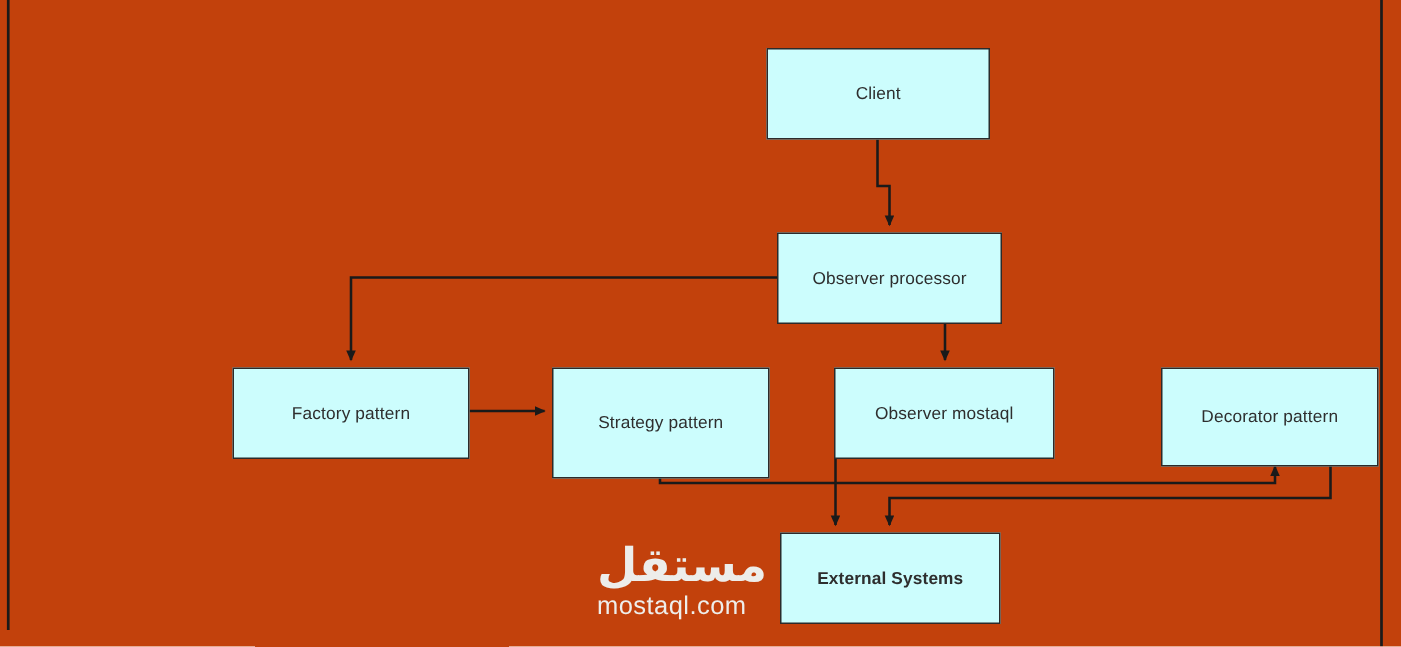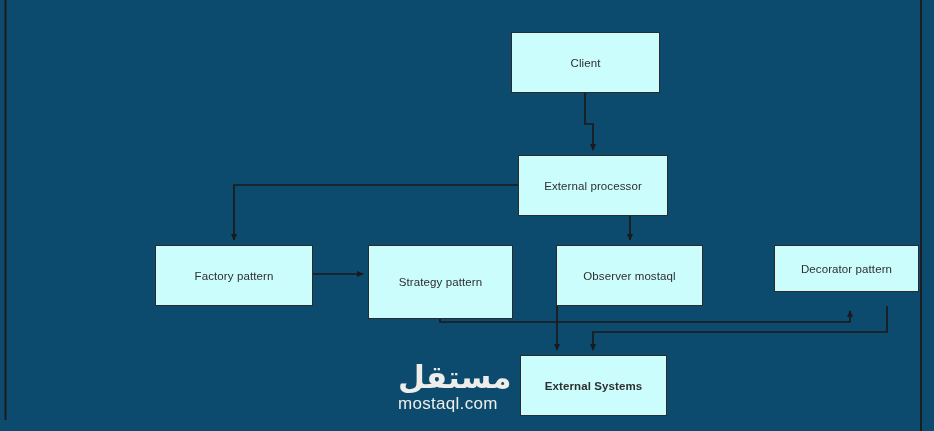--- a/index.html
+++ b/index.html
@@ -7,21 +7,21 @@
     padding: 0;
     background: #ffffff;
   }
   body {
     font-family: "Liberation Sans", sans-serif;
   }
   #canvas {
     position: relative;
     width: 934px;
     height: 431px;
-    background: #0c4a6e;
+    background: #c2410c;
     overflow: hidden;
   }
   #diagram-svg {
     position: absolute;
     left: 0;
     top: 0;
     width: 934px;
     height: 431px;
   }
   .node-box {
@@ -98,36 +98,36 @@
     <path d="M557,306 L557,350" fill="none" stroke="#1a1a1a" stroke-width="1.7" marker-end="url(#arrowhead)"></path>
 
     <path d="M887,306 L887,332 L593,332 L593,350" fill="none" stroke="#1a1a1a" stroke-width="1.7" marker-end="url(#arrowhead)"></path>
   </svg>
 
   <div class="node-box" style="left:511px; top:32px; width:149px; height:61px;">
     <span class="node-label">Client</span>
   </div>
 
   <div class="node-box" style="left:518px; top:155px; width:150px; height:61px;">
-    <span class="node-label">External processor</span>
+    <span class="node-label">Observer processor</span>
   </div>
 
   <div class="node-box" style="left:155px; top:245px; width:158px; height:61px;">
     <span class="node-label">Factory pattern</span>
   </div>
 
   <div class="node-box" style="left:368px; top:245px; width:145px; height:74px;">
     <span class="node-label">Strategy pattern</span>
   </div>
 
   <div class="node-box" style="left:556px; top:245px; width:147px; height:61px;">
     <span class="node-label">Observer mostaql</span>
   </div>
 
-  <div class="node-box" style="left:774px; top:245px; width:145px; height:47px;">
+  <div class="node-box" style="left:774px; top:245px; width:145px; height:66px;">
     <span class="node-label">Decorator pattern</span>
   </div>
 
   <div class="node-box" style="left:520px; top:355px; width:147px; height:61px;font-weight:bold;">
     <span class="node-label">External Systems</span>
   </div>
 
   <div id="watermark">
     <div class="wm-arabic">مستقل</div>
     <div class="wm-latin">mostaql.com</div>

